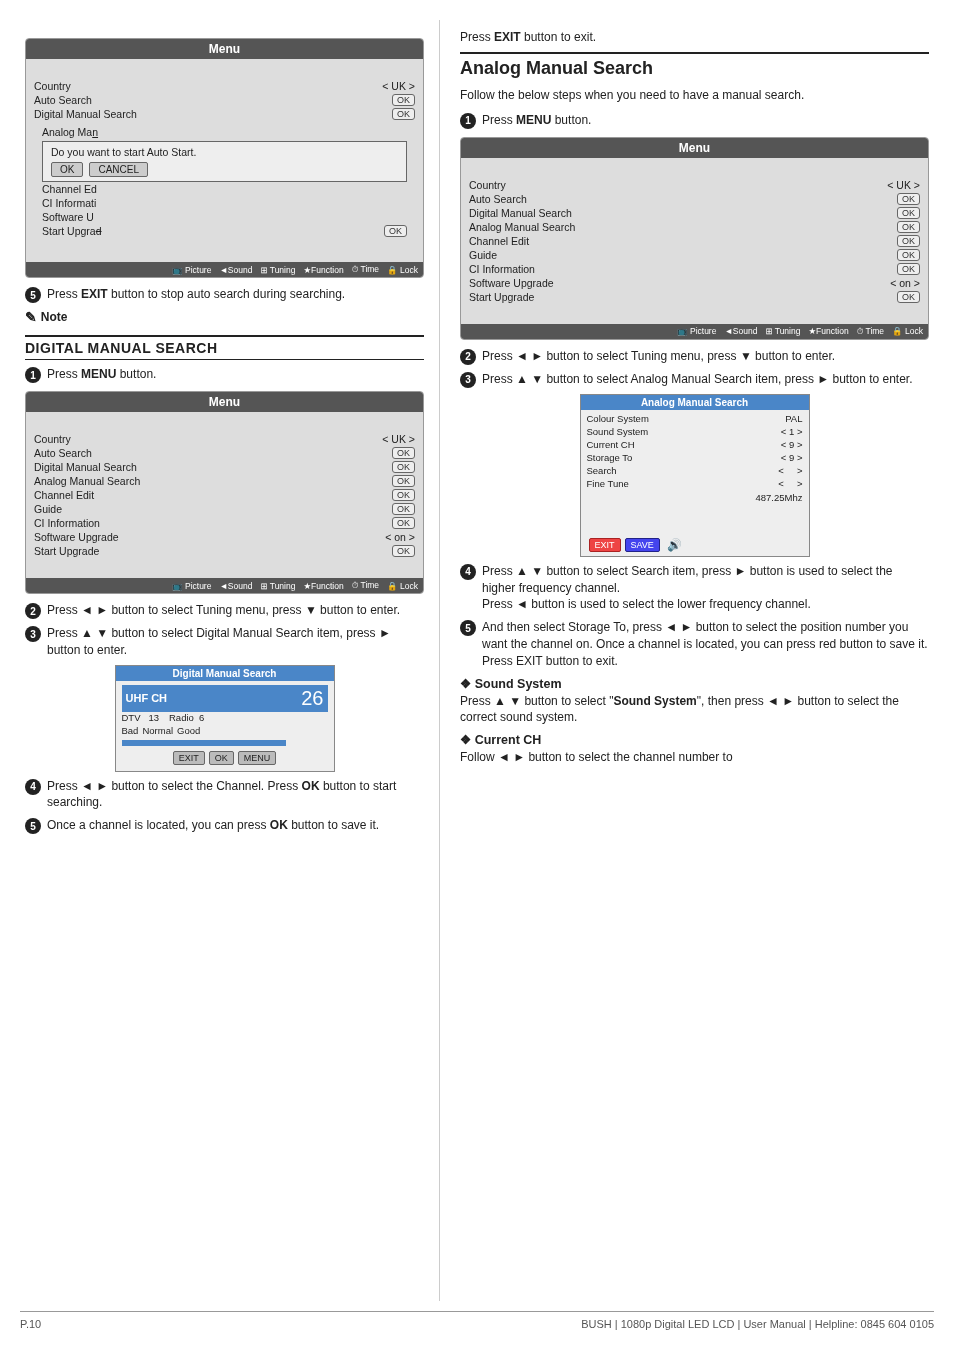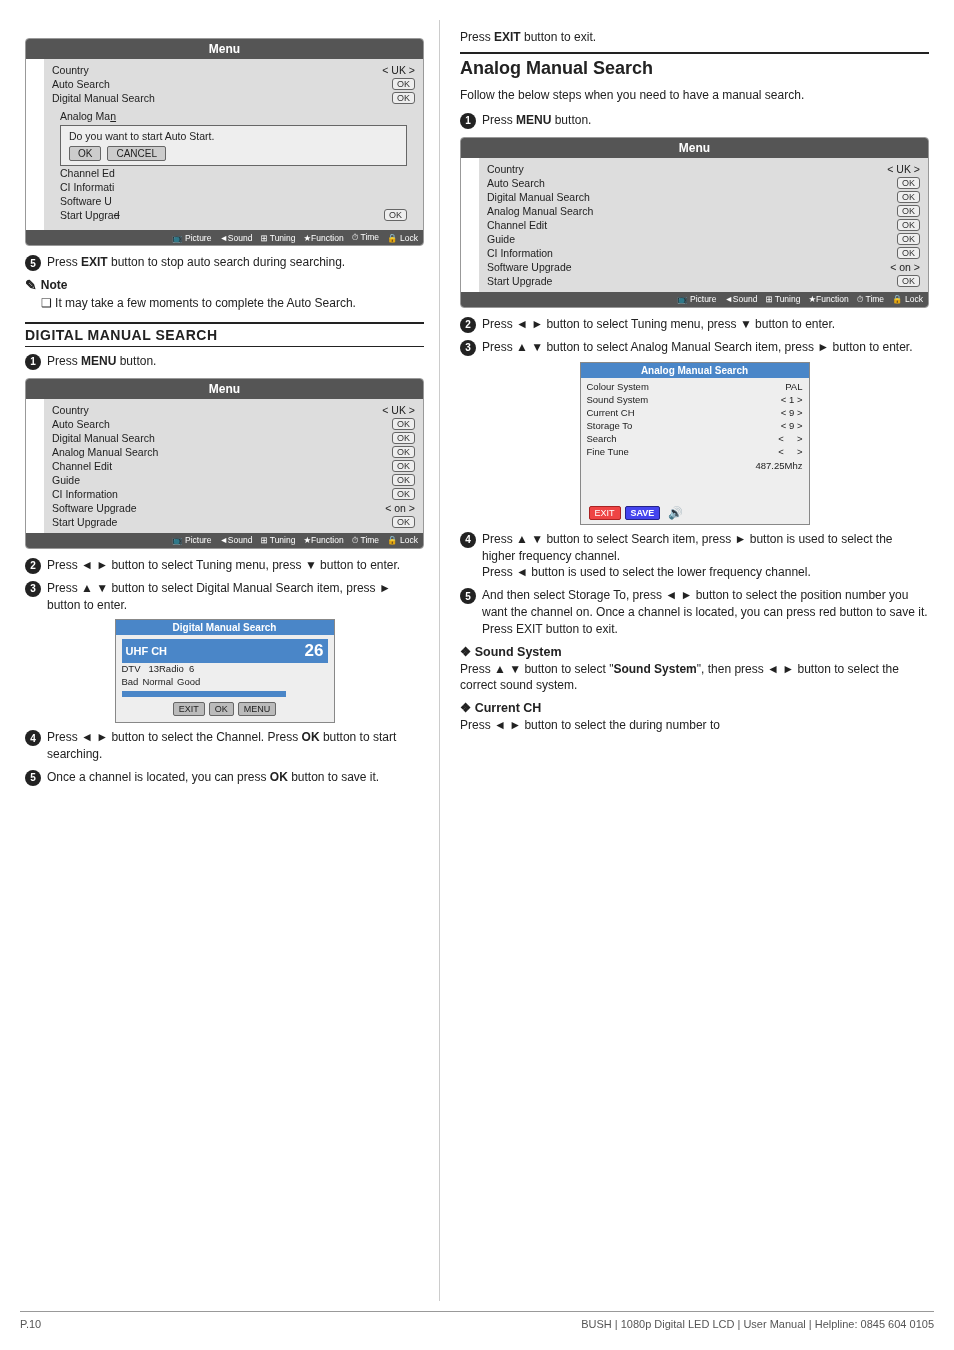--- a/index.html
+++ b/index.html
@@ -45,22 +45,21 @@
     .menu-title {
       background: #555;
       color: #fff;
       text-align: center;
       padding: 3px 0;
       font-size: 12px;
       font-weight: bold;
     }
     .menu-body {
       background: #ddd;
-      padding: 4px 8px;
-      margin-left: 18px;
+      padding: 20px 8px;
     }
     .menu-row {
       display: flex;
       justify-content: space-between;
       align-items: center;
       padding: 1px 0;
       font-size: 10.5px;
     }
     .menu-row .ok-btn {
       border: 1px solid #666;
@@ -214,32 +213,32 @@
       background: #4a86c8;
       color: #fff;
       display: flex;
       align-items: center;
       justify-content: space-between;
       padding: 2px 4px;
       font-size: 11px;
       font-weight: bold;
     }
     .dms-channel-num {
-      font-size: 17px;
-      font-weight: bold;
+      font-size: 20px;
+      font-weight: normal;
       text-align: center;
     }
     .dms-info-row {
       font-size: 9.5px;
       padding: 2px 0;
       color: #333;
     }
     .dms-sub-rows {
       display: flex;
-      gap: 0;
+      gap: 10px;
       font-size: 9.5px;
     }
     .dms-quality {
       display: flex;
       gap: 4px;
       font-size: 9.5px;
       padding: 2px 0;
     }
     .dms-footer-btns {
       display: flex;
@@ -300,21 +299,20 @@
     }
     .ams-btn-red {
       background: #e44;
       color: #fff;
       border: 1px solid #a22;
     }
     .ams-btn-blue {
       background: #44e;
       color: #fff;
       border: 1px solid #228;
-      font-weight: bold;
     }
     .ams-speaker {
       font-size: 12px;
       margin-left: 4px;
     }
 
     
     .sub-section {
       margin: 6px 0;
     }
@@ -423,21 +421,20 @@
             Press <b>EXIT</b> button to stop auto search during searching.
           </div>
         </div>
       </div>
 
       <div class="note-block">
         <div class="note-title">
           <span class="note-icon">✎</span>
           <span>Note</span>
         </div>
-        <div class="note-text">It may take a few moments to complete the Auto Search.</div>
       </div>
 
       <div class="section-title-digital">DIGITAL MANUAL SEARCH</div>
 
       <div class="step-block">
         <div class="step-header">
           <div class="step-num">1</div>
           <div class="step-text">Press <b>MENU</b> button.</div>
         </div>
 
@@ -680,21 +677,21 @@
         </div>
       </div>
 
       <div class="sub-section">
         <div class="sub-title">Sound System</div>
         <div class="sub-text">Press ▲ ▼ button to select "<b>Sound System</b>", then press ◄ ► button to select the correct sound system.</div>
       </div>
 
       <div class="sub-section">
         <div class="sub-title">Current CH</div>
-        <div class="sub-text">Press ◄ ► button to select the during number to</div>
+        <div class="sub-text">Follow ◄ ► button to select the channel number to</div>
       </div>
 
     </div>
   </div>
 
   <div class="page-footer">
     <span>P.10</span>
     <span>
       <span>BUSH</span> |
       <span>1080p Digital LED LCD</span> |

